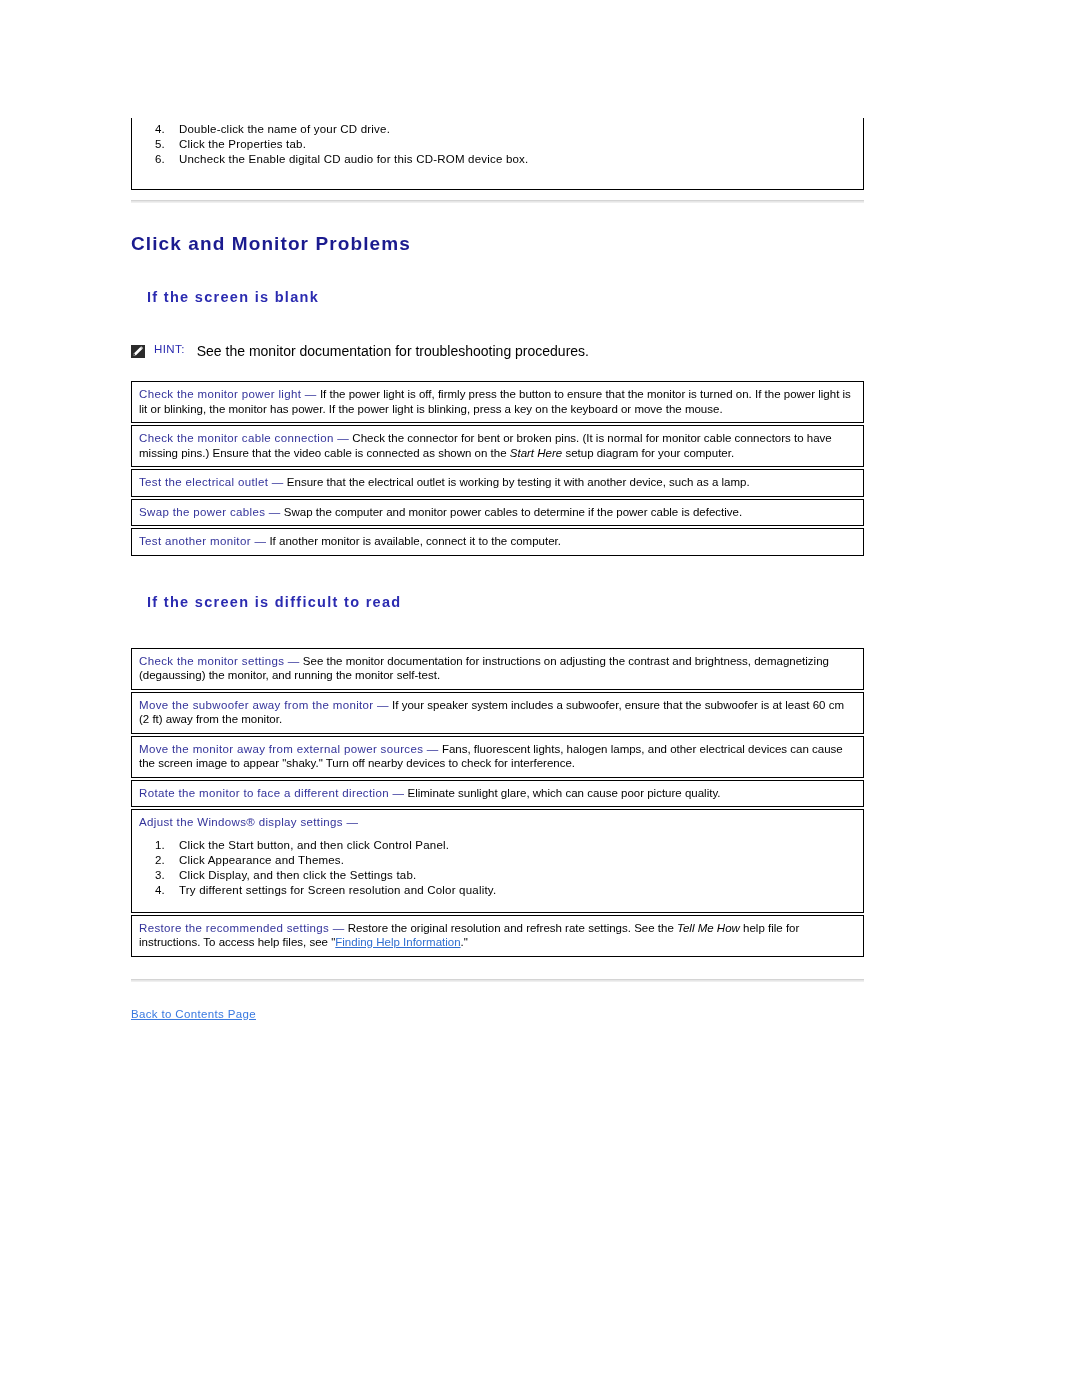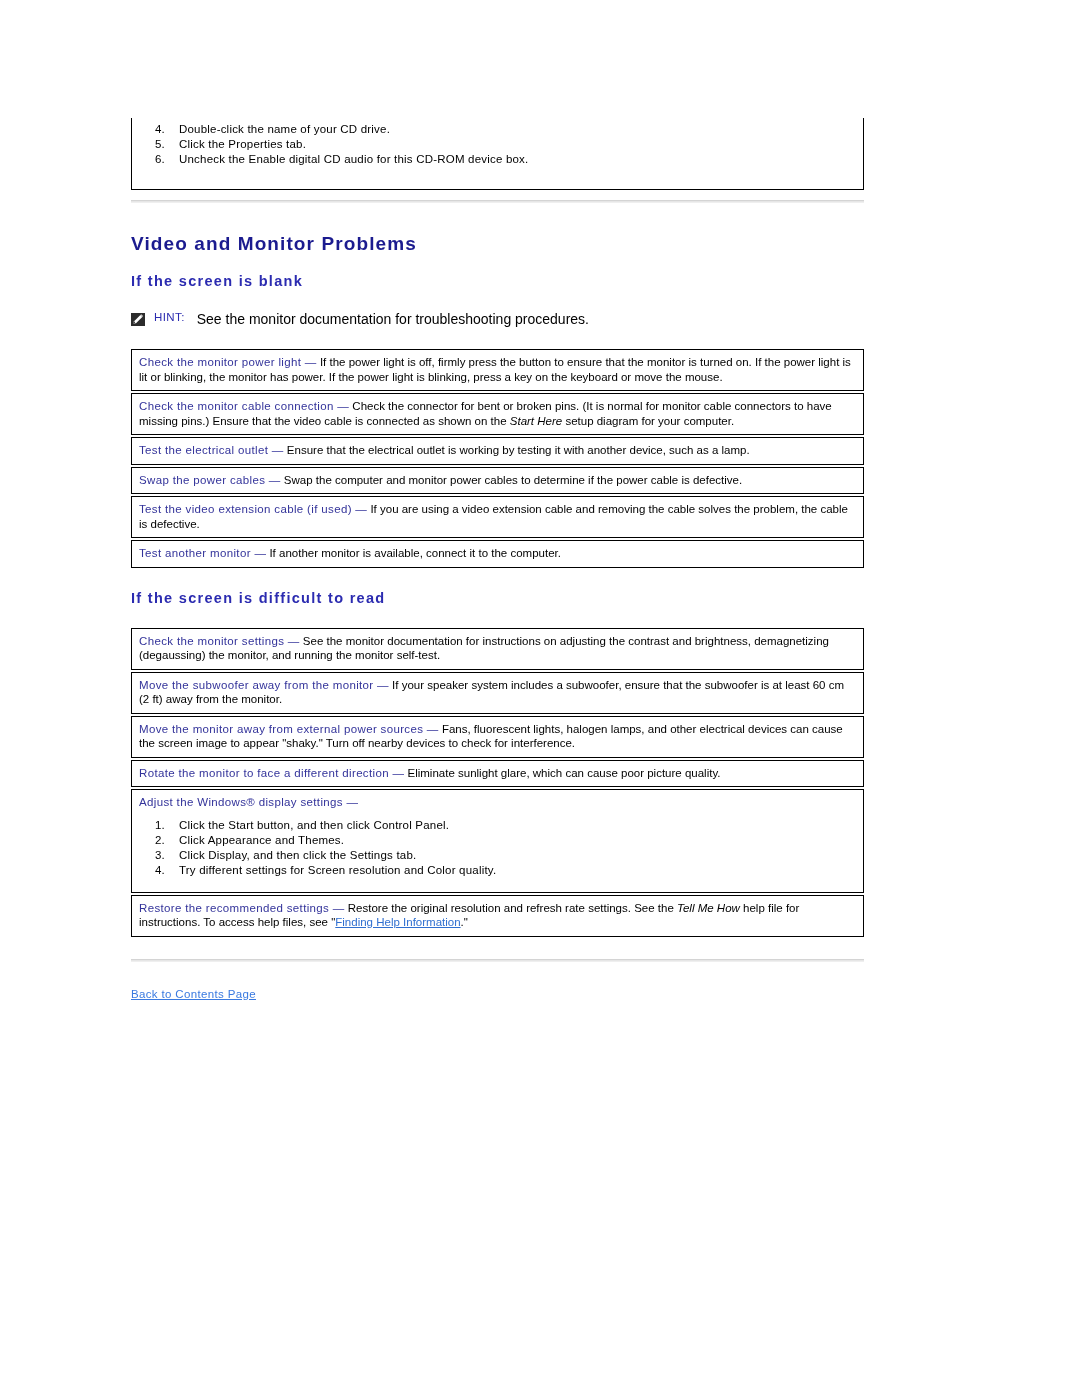--- a/index.html
+++ b/index.html
@@ -80,21 +80,21 @@
     font-weight: bold;
     letter-spacing: 1.1px;
     margin: 0;
     padding: 0;
   }
   h2.doc-subtitle {
     color: #2b2bb0;
     font-size: 14.5px;
     font-weight: bold;
     letter-spacing: 1.3px;
-    margin: 0;
+    margin: 16px;
     padding: 0;
   }
 
   
   .rule {
     width: 733px;
     height: 3px;
     border-top: 1px solid #d4d4d4;
     border-bottom: 1px solid #efefef;
     background: #e6e6e6;
@@ -181,21 +181,21 @@
           <span class="num">6.</span><span>Uncheck the Enable digital CD audio for this CD-ROM device box.</span>
         </li>
       </ol>
     </div>
 
     <div class="spacer-10"></div>
     <div class="rule"></div>
     <div class="spacer-30"></div>
 
     
-    <h1 class="doc-title">Video and Monitor Problems</h1>
+    <h1 class="doc-title">Click and Monitor Problems</h1>
 
     <div class="spacer-18"></div>
 
     
     <h2 class="doc-subtitle">If the screen is blank</h2>
 
     <div class="spacer-22"></div>
 
     <div class="hint-row">
       <span class="hint-icon">
@@ -224,23 +224,20 @@
       </div>
 
       <div class="note-box">
         <p><span class="label">Test the electrical outlet —</span><span class="body-text"> Ensure that the electrical outlet is working by testing it with another device, such as a lamp.</span></p>
       </div>
 
       <div class="note-box">
         <p><span class="label">Swap the power cables —</span><span class="body-text"> Swap the computer and monitor power cables to determine if the power cable is defective.</span></p>
       </div>
 
-      <div class="note-box">
-        <p><span class="label">Test the video extension cable (if used) —</span><span class="body-text"> If you are using a video extension cable and removing the cable solves the problem, the cable is defective.</span></p>
-      </div>
 
       <div class="note-box">
         <p><span class="label">Test another monitor —</span><span class="body-text"> If another monitor is available, connect it to the computer.</span></p>
       </div>
 
     </div>
 
     <div class="spacer-22"></div>
 
     

